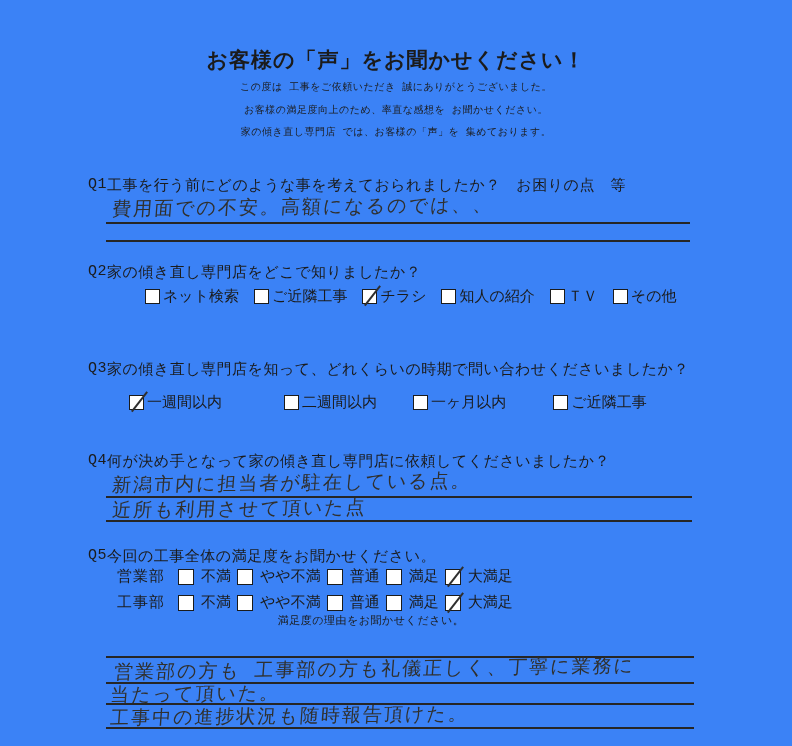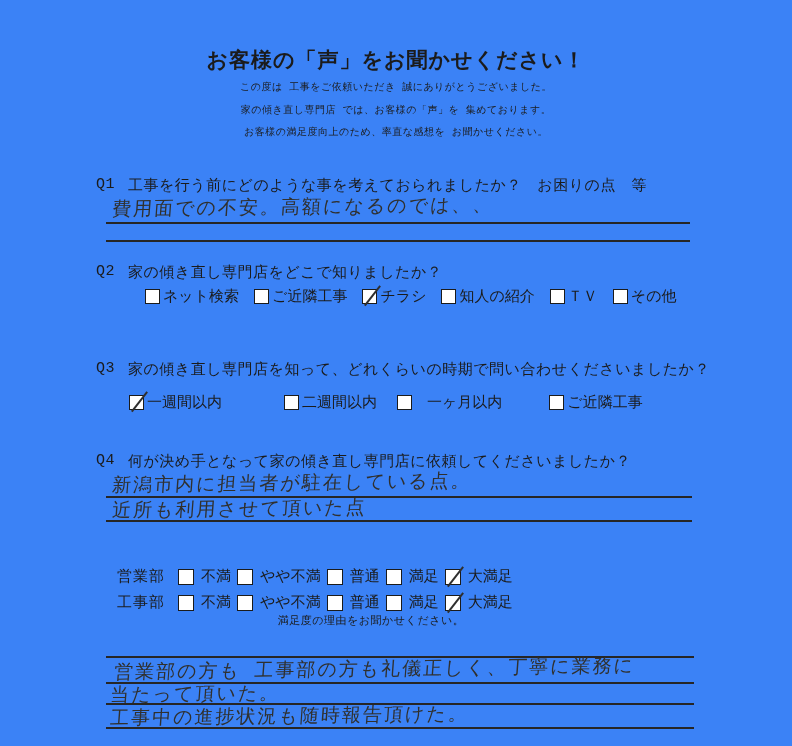--- a/index.html
+++ b/index.html
@@ -8,21 +8,21 @@
     font-family:Liberation Mono, monospace; color:#1b1b1b; overflow:hidden;
   }
   .title {
     position:absolute; top:46px; left:0; width:100%; text-align:center;
     font-size:21px; font-weight:bold; letter-spacing:1px; margin:0;
   }
   .intro {
     position:absolute; top:77px; left:0; width:100%; text-align:center;
     font-size:10px; line-height:22.5px; letter-spacing:0.5px;
   }
-  .q { position:absolute; left:96px; font-size:15px; letter-spacing:0.5px; display:flex; gap:13px; white-space:nowrap; }
+  .q { position:absolute; left:88px; font-size:15px; letter-spacing:0.5px; display:flex; white-space:nowrap; }
   .hand {
     position:absolute; font-size:19px; letter-spacing:2px; color:#30302e;
     transform:rotate(-0.7deg) skewX(-5deg); white-space:nowrap; line-height:22px;
   }
   .rule { position:absolute; height:2px; background:#262626; }
   .opts { position:absolute; display:flex; align-items:center; font-size:15px; white-space:nowrap;padding-left:32px; }
   .opt  { display:flex; align-items:center; white-space:nowrap; }
   .cb {
     width:13px; height:13px; border:1.6px solid #1b1b1b; margin-right:3px;
     position:relative; flex:none; background:#fff;
@@ -41,22 +41,22 @@
   }
 </style>
 </head>
 <body>
 
 <div class="page">
 
   <h1 class="title">お客様の「声」をお聞かせください！</h1>
   <div class="intro">
     <div>この度は 工事をご依頼いただき 誠にありがとうございました。</div>
+    <div>お客様の満足度向上のため、率直な感想を お聞かせください。</div>
     <div>家の傾き直し専門店 では、お客様の「声」を 集めております。</div>
-    <div>お客様の満足度向上のため、率直な感想を お聞かせください。</div>
   </div>
 
   <div class="q" style="top:176px;">
     <span>Q1</span>
     <span>工事を行う前にどのような事を考えておられましたか？　お困りの点　等</span>
   </div>
   <div class="hand" style="left:112px; top:197px;">費用面での不安。高額になるのでは、、</div>
   <div class="rule" style="left:106px; top:222px; width:584px;"></div>
   <div class="rule" style="left:106px; top:240px; width:584px;"></div>
 
@@ -101,39 +101,43 @@
     <span class="opt">
       <span class="cb checked">
           <span class="tick"></span>
         </span>
       <span>一週間以内</span>
     </span>
     <span class="opt" style="margin-left:62px;">
       <span class="cb"></span>
       <span>二週間以内</span>
     </span>
-    <span class="opt" style="margin-left:20px;gap:12px;">
+    <span class="opt" style="margin-left:36px;">
       <span class="cb"></span>
       <span>一ヶ月以内</span>
     </span>
     <span class="opt" style="margin-left:47px;">
       <span class="cb"></span>
       <span>ご近隣工事</span>
     </span>
   </div>
 
   <div class="q" style="top:452px;">
     <span>Q4</span>
     <span>何が決め手となって家の傾き直し専門店に依頼してくださいましたか？</span>
   </div>
   <div class="hand" style="left:112px; top:473px;">新潟市内に担当者が駐在している点。</div>
   <div class="rule" style="left:106px; top:496px; width:586px;"></div>
   <div class="hand" style="left:112px; top:499px;">近所も利用させて頂いた点</div>
   <div class="rule" style="left:106px; top:520px; width:586px;"></div>
 
+  <div class="q" style="top:547px;">
+    <span>Q5</span>
+    <span>今回の工事全体の満足度をお聞かせください。</span>
+  </div>
 
   <div class="srow" style="top:567px;">
     <span class="srow-label">営業部</span>
     <span class="opt">
       <span class="cb"></span>
       <span>不満</span>
     </span>
     <span class="opt">
       <span class="cb"></span>
       <span>やや不満</span>

